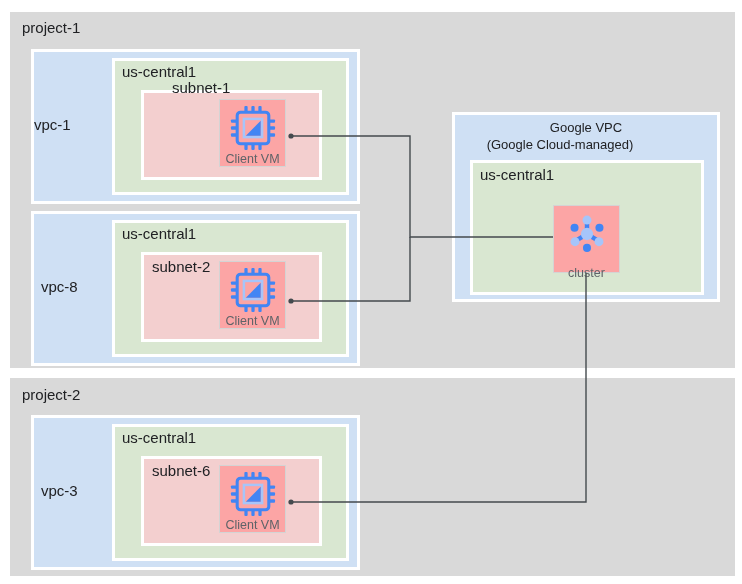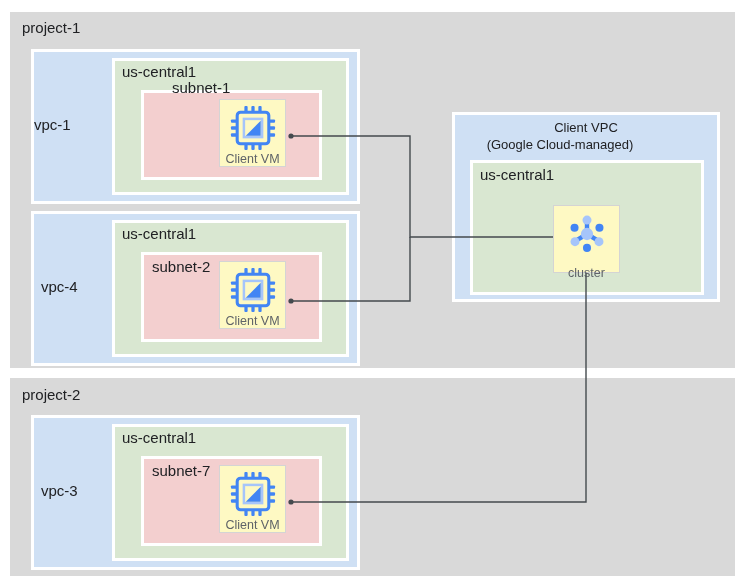--- a/index.html
+++ b/index.html
@@ -48,21 +48,21 @@
     white-space: nowrap;
   }
   .label-center {
     text-align: center;
     color: #202124;
     font-size: 13px;
     line-height: 17px;
   }
   .node-card {
     position: absolute;
-    background: #fef9c3;
+    background: #fca5a5;
     border: 1px solid #d4d4d4;
     box-sizing: border-box;
     display: flex;
     flex-direction: column;
     align-items: center;
     justify-content: flex-start;
     padding-top: 5px;
   }
   .node-card .node-label {
     font-size: 12.5px;
@@ -117,21 +117,21 @@
         </g>
         <rect x="7.5" y="7.5" width="33" height="33" rx="3.5" fill="none" stroke="#4285f4" stroke-width="3.2"></rect>
         <rect x="14.5" y="14.5" width="19" height="19" fill="none" stroke="#a6c5fa" stroke-width="2.6"></rect>
         <path d="M16.5 32 L32 16.5 L32 32 Z" fill="#4285f4"></path>
       </svg>
     </span>
     <span class="node-label">Client VM</span>
   </div>
 
   <div class="box vpc-box" style="left:31px; top:211px; width:329px; height:155px;"></div>
-  <div class="label" style="left:41px; top:279px;">vpc-4</div>
+  <div class="label" style="left:41px; top:279px;">vpc-8</div>
   <div class="box region-box" style="left:112px; top:220px; width:237px; height:137px;"></div>
   <div class="label" style="left:122px; top:226px;">us-central1</div>
   <div class="box subnet-box" style="left:141px; top:252px; width:181px; height:90px;"></div>
   <div class="label" style="left:152px; top:259px;">subnet-2</div>
 
   <div class="node-card" style="left:219px; top:261px; width:67px; height:68px;">
     <span>
       <svg class="icon-svg" width="46" height="46" viewBox="0 0 48 48">
         <g fill="#4285f4">
           <rect x="15" y="1" width="3.4" height="7" rx="1"></rect>
@@ -156,21 +156,21 @@
   </div>
 
   <div class="box project-box" style="left:10px; top:378px; width:725px; height:198px;"></div>
   <div class="label" style="left:22px; top:387px;">project-2</div>
 
   <div class="box vpc-box" style="left:31px; top:415px; width:329px; height:155px;"></div>
   <div class="label" style="left:41px; top:483px;text-align:right;">vpc-3</div>
   <div class="box region-box" style="left:112px; top:424px; width:237px; height:137px;"></div>
   <div class="label" style="left:122px; top:430px;">us-central1</div>
   <div class="box subnet-box" style="left:141px; top:456px; width:181px; height:90px;"></div>
-  <div class="label" style="left:152px; top:463px;">subnet-7</div>
+  <div class="label" style="left:152px; top:463px;">subnet-6</div>
 
   <div class="node-card" style="left:219px; top:465px; width:67px; height:68px;">
     <span>
       <svg class="icon-svg" width="46" height="46" viewBox="0 0 48 48">
         <g fill="#4285f4">
           <rect x="15" y="1" width="3.4" height="7" rx="1"></rect>
           <rect x="22.3" y="1" width="3.4" height="7" rx="1"></rect>
           <rect x="29.6" y="1" width="3.4" height="7" rx="1"></rect>
           <rect x="15" y="40" width="3.4" height="7" rx="1"></rect>
           <rect x="22.3" y="40" width="3.4" height="7" rx="1"></rect>
@@ -184,21 +184,21 @@
         </g>
         <rect x="7.5" y="7.5" width="33" height="33" rx="3.5" fill="none" stroke="#4285f4" stroke-width="3.2"></rect>
         <rect x="14.5" y="14.5" width="19" height="19" fill="none" stroke="#a6c5fa" stroke-width="2.6"></rect>
         <path d="M16.5 32 L32 16.5 L32 32 Z" fill="#4285f4"></path>
       </svg>
     </span>
     <span class="node-label">Client VM</span>
   </div>
 
   <div class="box tenant-box" style="left:452px; top:112px; width:268px; height:190px;"></div>
-  <div class="label-center" style="position:absolute; left:452px; top:119px; width:268px;">Client VPC</div>
+  <div class="label-center" style="position:absolute; left:452px; top:119px; width:268px;">Google VPC</div>
   <div class="label-center" style="position:absolute; left:452px; top:136px; width:216px;">(Google Cloud-managed)</div>
 
   <div class="box region-box" style="left:470px; top:160px; width:234px; height:135px;"></div>
   <div class="label" style="left:480px; top:167px;">us-central1</div>
 
   <div class="node-card" style="left:553px; top:205px; width:67px; height:68px;gap:8px;">
     <span>
       <svg class="icon-svg" width="46" height="46" viewBox="0 0 48 48">
         <g stroke="#4285f4" stroke-width="4.6" stroke-linecap="round">
           <line x1="24" y1="24" x2="24" y2="10.5"></line>

